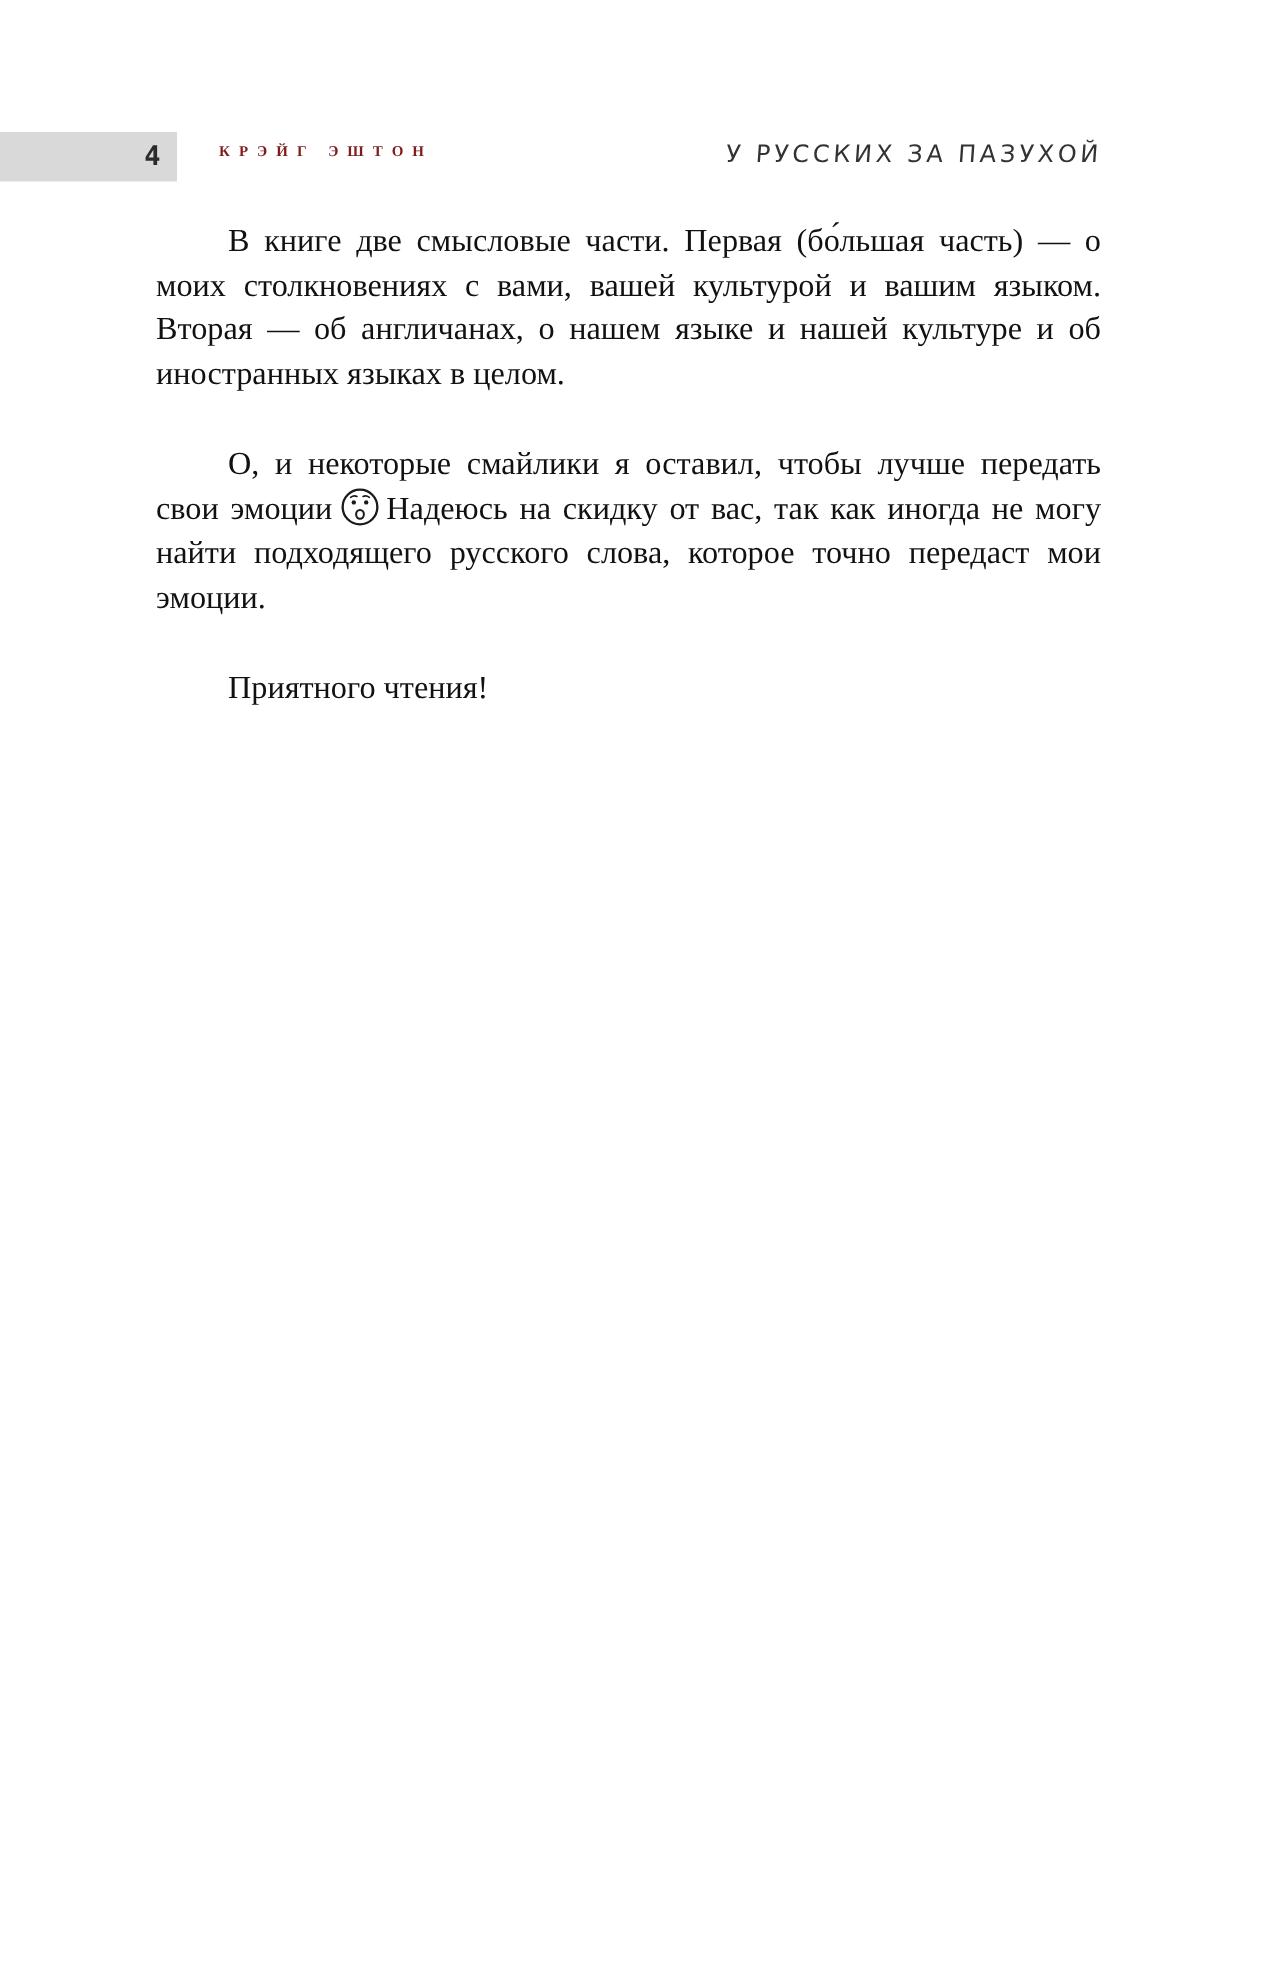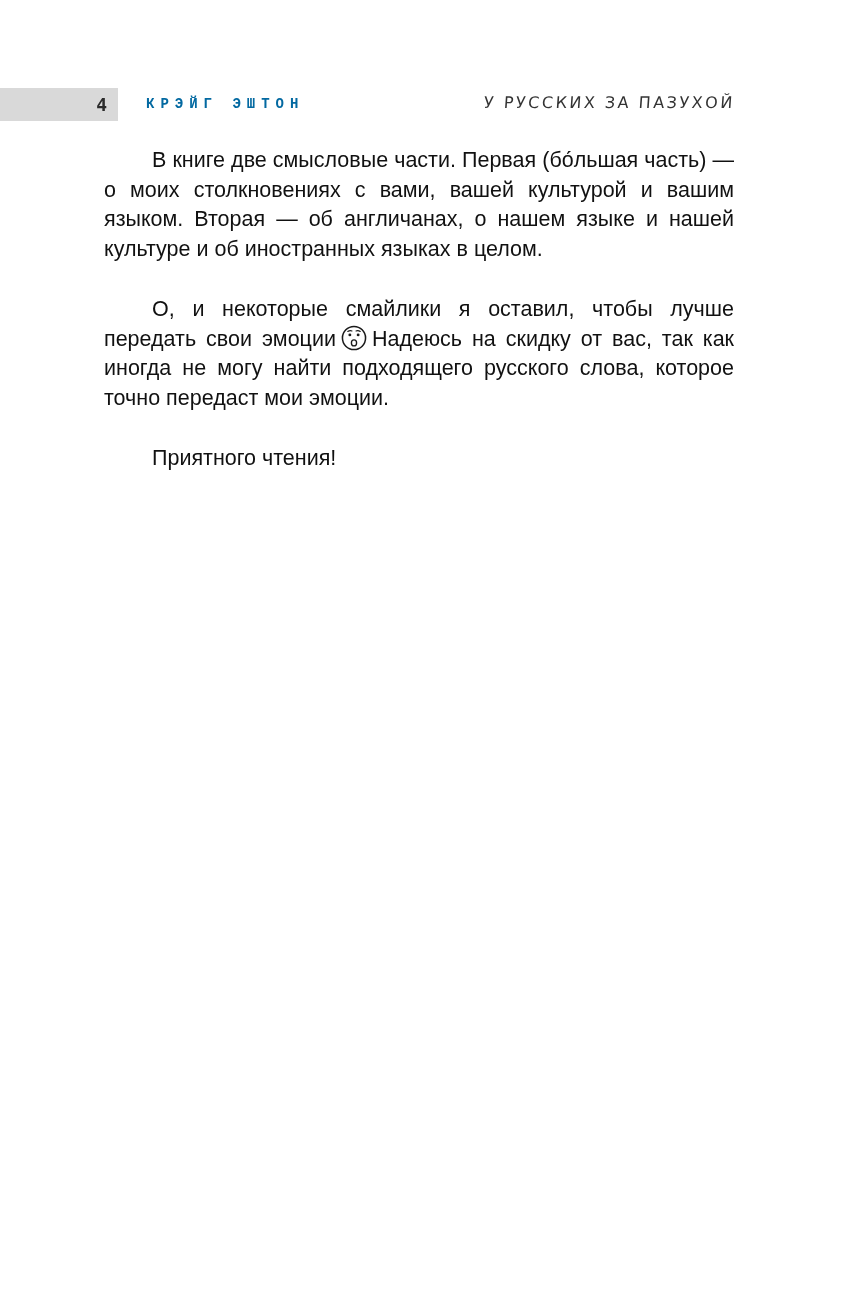--- a/index.html
+++ b/index.html
@@ -29,25 +29,25 @@
     font-family: "DejaVu Sans Mono", monospace;
     font-size: 18px;
     font-weight: bold;
     color: #2b2b2b;
     line-height: 1;
   }
   .running-author {
     position: absolute;
     left: 146px;
     top: 96px;
-    font-family: Liberation Mono, monospace;
-    font-size: 14px;
+    font-family: Liberation Serif, serif;
+    font-size: 10px;
     font-weight: bold;
     letter-spacing: 6px;
-    color: #0369a1;
+    color: #7f1d1d;
     white-space: nowrap;
   }
   .running-title {
     position: absolute;
     right: 110px;
     top: 93px;
     font-family: "DejaVu Sans", sans-serif;
     font-size: 16px;
     font-weight: normal;
     letter-spacing: 2.5px;
@@ -57,21 +57,21 @@
   }
 
   
   .text-block {
     position: absolute;
     left: 104px;
     top: 146px;
     width: 630px;
   }
   .text-block p {
-    font-family: Liberation Sans, sans-serif;
+    font-family: Liberation Serif, serif;
     font-size: 21.5px;
     line-height: 29.5px;
     color: #111111;
     text-align: justify;
     text-indent: 48px;
     margin-bottom: 31px;
   }
   .text-block p.last {
     text-align: left;
     margin-bottom: 2px;

